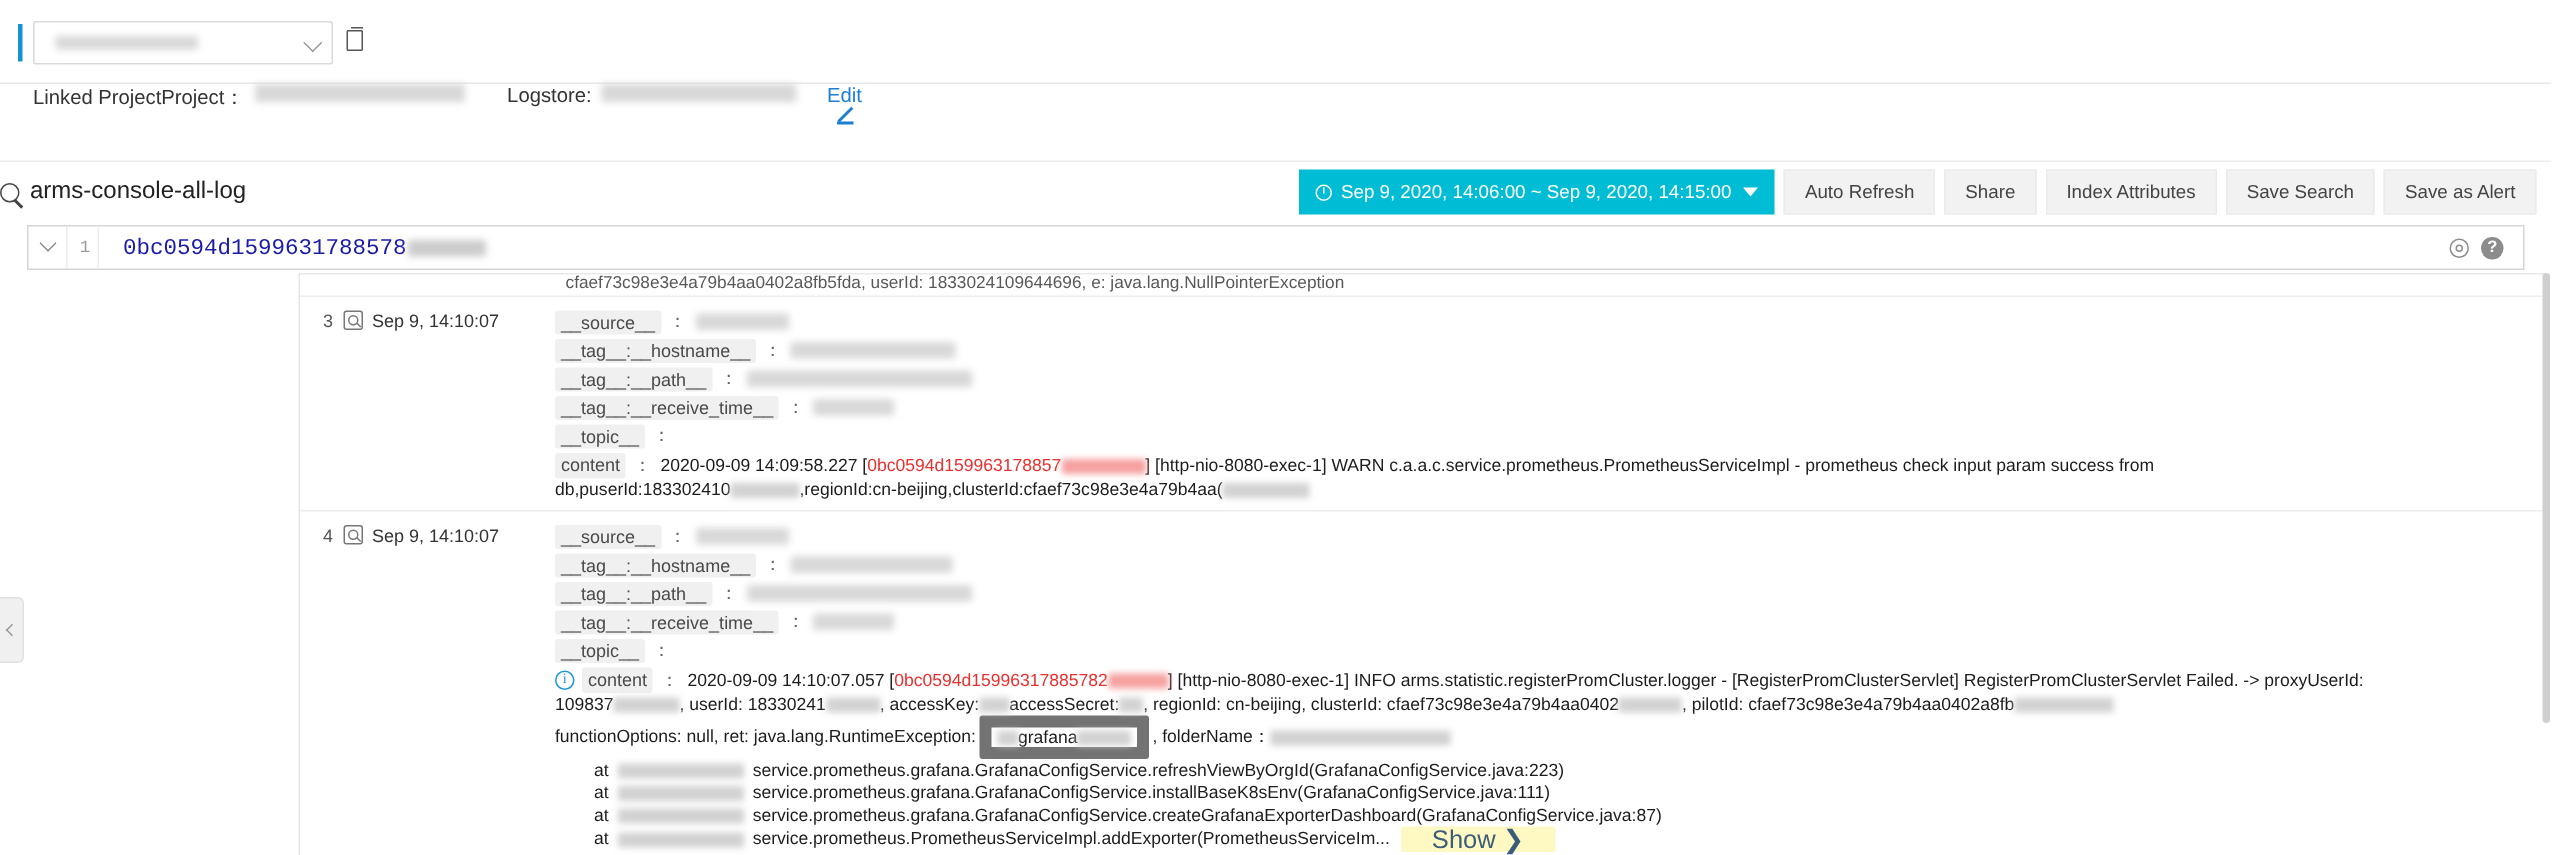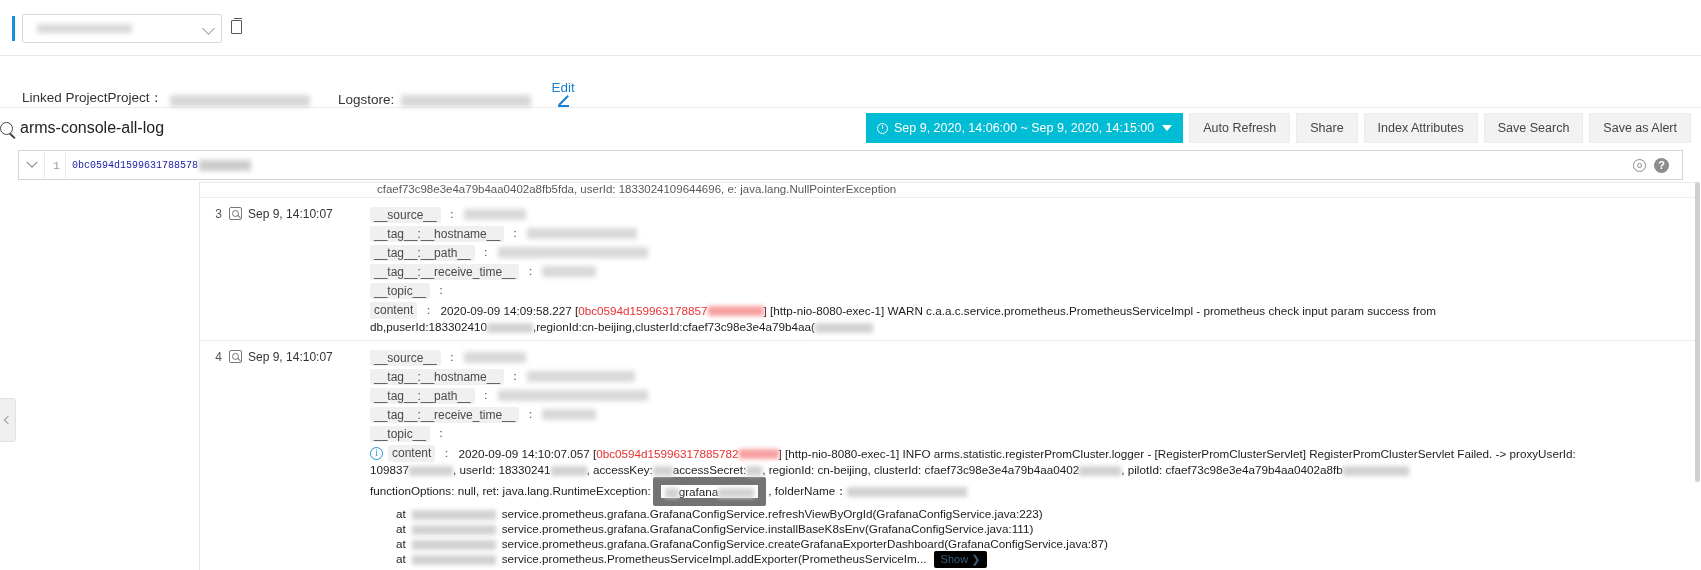--- a/index.html
+++ b/index.html
@@ -41,21 +41,21 @@
   }
   .copy-ico::after {
     content: ""; position: absolute; left: 2px; top: -3px;
     width: 8px; height: 3px; border-top: 1.3px solid #555;
   }
 
   
   .linkedrow {
     position: absolute; left: 0; top: 56px; width: 1701px; height: 52px;
     background: #fff; border-bottom: 1px solid #ededed;
-    display: flex; align-items: flex-end;
+    display: flex; align-items: flex-start;
   }
   .linkedrow .lbl { font-size: 13.5px; color: #333; margin-left: 22px; }
   .linkedrow .lbl2 { font-size: 13.5px; color: #333; margin-left: 28px; }
   .linkedrow .b1 { width: 140px; height: 12px; margin-left: 7px; }
   .linkedrow .b2 { width: 130px; height: 12px; margin-left: 7px; }
   .edit-link {
     margin-left: 20px; font-size: 13.5px; color: #1b7fd4; cursor: pointer;
     text-decoration: none; display: inline-flex; align-items: center; flex-direction: column;
   }
   .pencil {
@@ -127,22 +127,22 @@
   .q-toggle i {
     display: block; width: 8px; height: 8px;
     border-right: 1.6px solid #8a8a8a; border-bottom: 1.6px solid #8a8a8a;
     transform: rotate(45deg) translate(-2px,-2px);
   }
   .q-ln {
     width: 20px; text-align: right; font-size: 11.5px; color: #9a9a9a;
     font-family: "Liberation Mono", monospace; padding-right: 5px;
   }
   .q-val {
-    font-family: "Liberation Mono", monospace; font-size: 10px;
-    color: #1a1aa8; padding-left: 6px; border-left: 1px solid #ececec;
+    font-family: "Liberation Mono", monospace; font-size: 15px;
+    color: #1a1aa8; padding-left: 16px; border-left: 1px solid #ececec;
     height: 100%; display: flex; align-items: center;
   }
   .q-val .blur { height: 11px; width: 52px; margin-left: 1px; background:#ccc; }
   .gear {
     position: absolute; right: 36px; top: 8px; width: 13px; height: 13px;
     border: 1.6px solid #8c8c8c; border-radius: 50%; cursor: pointer;
   }
   .gear::after {
     content: ""; position: absolute; left: 3px; top: 3px; width: 3px; height: 3px;
     border: 1px solid #8c8c8c; border-radius: 50%;
@@ -228,22 +228,22 @@
     color: #2196d6; font-size: 9.5px; line-height: 11px; text-align: center;
     margin-right: 5px; flex: none; font-family: "Liberation Serif", serif;
   }
   .stack { font-size: 11.7px; color: #1c1c1c; line-height: 15px;
            white-space: nowrap; padding-left: 26px; }
   .hlbox {
     display: inline-block; border: 8px solid #737373; border-radius: 2px;
     padding: 0px 4px; margin: 0 2px; vertical-align: middle; line-height: 13px;
   }
   .showbtn {
-    display: inline-block; background: #000000; color: #3b5d7a; font-size: 11px;
-    padding: 1px 7px; border-radius: 2px; margin-left: 7px; cursor: pointer;
+    display: inline-block; background: #fef9c3; color: #3b5d7a; font-size: 17px;
+    padding: 1px 21px; border-radius: 2px; margin-left: 7px; cursor: pointer;
     vertical-align: middle;
   }
   .vscroll {
     position: absolute; right: 1px; top: 182px; width: 5px; height: 300px;
     background: #cfcfcf; border-radius: 3px;
   }
 </style>
 </head>
 <body>
 

